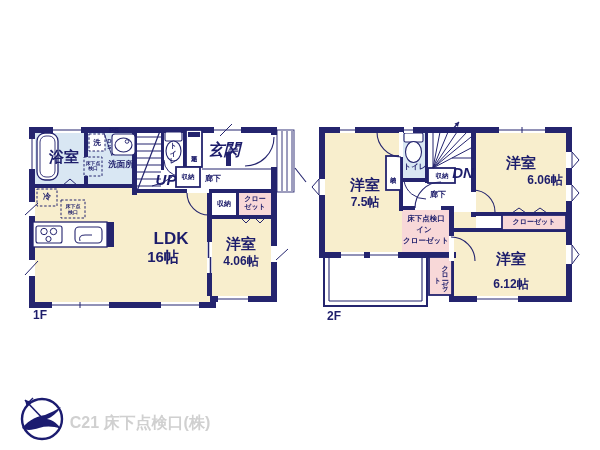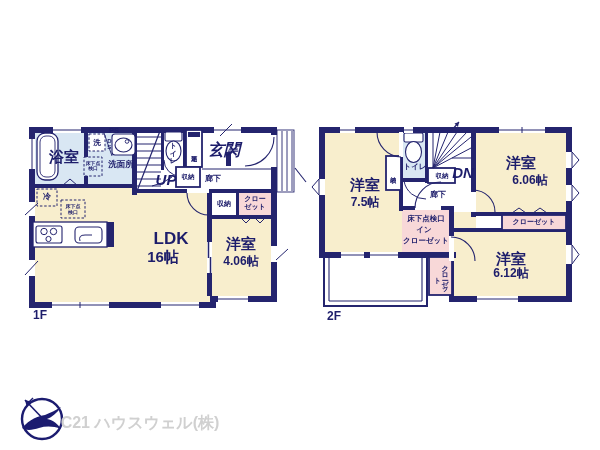--- a/index.html
+++ b/index.html
@@ -269,25 +269,25 @@
 <div class="lbl f12" style="left:40px;top:316px">1F</div>
 
 <div class="lbl f13" style="left:365px;top:185px">洋室</div>
 <div class="lbl f12" style="left:365px;top:203px">7.5帖</div>
 <div class="lbl f6 v" style="left:393px;top:172px">収納</div>
 <div class="lbl f75" style="left:415px;top:167px">トイレ</div>
 <div class="lbl f9 italic" style="left:463px;top:173px">DN</div>
 <div class="lbl f65" style="left:442px;top:176px">収納</div>
 <div class="lbl f8" style="left:438px;top:195px">廊下</div>
 <div class="lbl f13" style="left:521px;top:163px">洋室</div>
-<div class="lbl f12" style="left:530px;top:181px">6.06帖</div>
+<div class="lbl f12" style="left:545px;top:181px">6.06帖</div>
 <div class="lbl f7" style="left:534px;top:222px">クローゼット</div>
 <div class="lbl f75" style="left:426px;top:219px">床下点検口</div>
 <div class="lbl f75" style="left:424px;top:230px">イン</div>
 <div class="lbl f75" style="left:426px;top:241px">クローゼット</div>
 <div class="lbl f7 v wrap" style="left:441px;top:276px;height:34px">クローゼット</div>
 <div class="lbl f13" style="left:511px;top:259px">洋室</div>
-<div class="lbl f12" style="left:511px;top:274px">6.12帖</div>
+<div class="lbl f12" style="left:511px;top:285px">6.12帖</div>
 <div class="lbl f12" style="left:334px;top:317px">2F</div>
 
-<div class="lbl f16 gray" style="left:140px;top:423px">C21 ハウスウェル(株)</div>
+<div class="lbl f16 gray" style="left:140px;top:423px">C21 床下点検口(株)</div>
 
 </div>
 
 </body></html>

